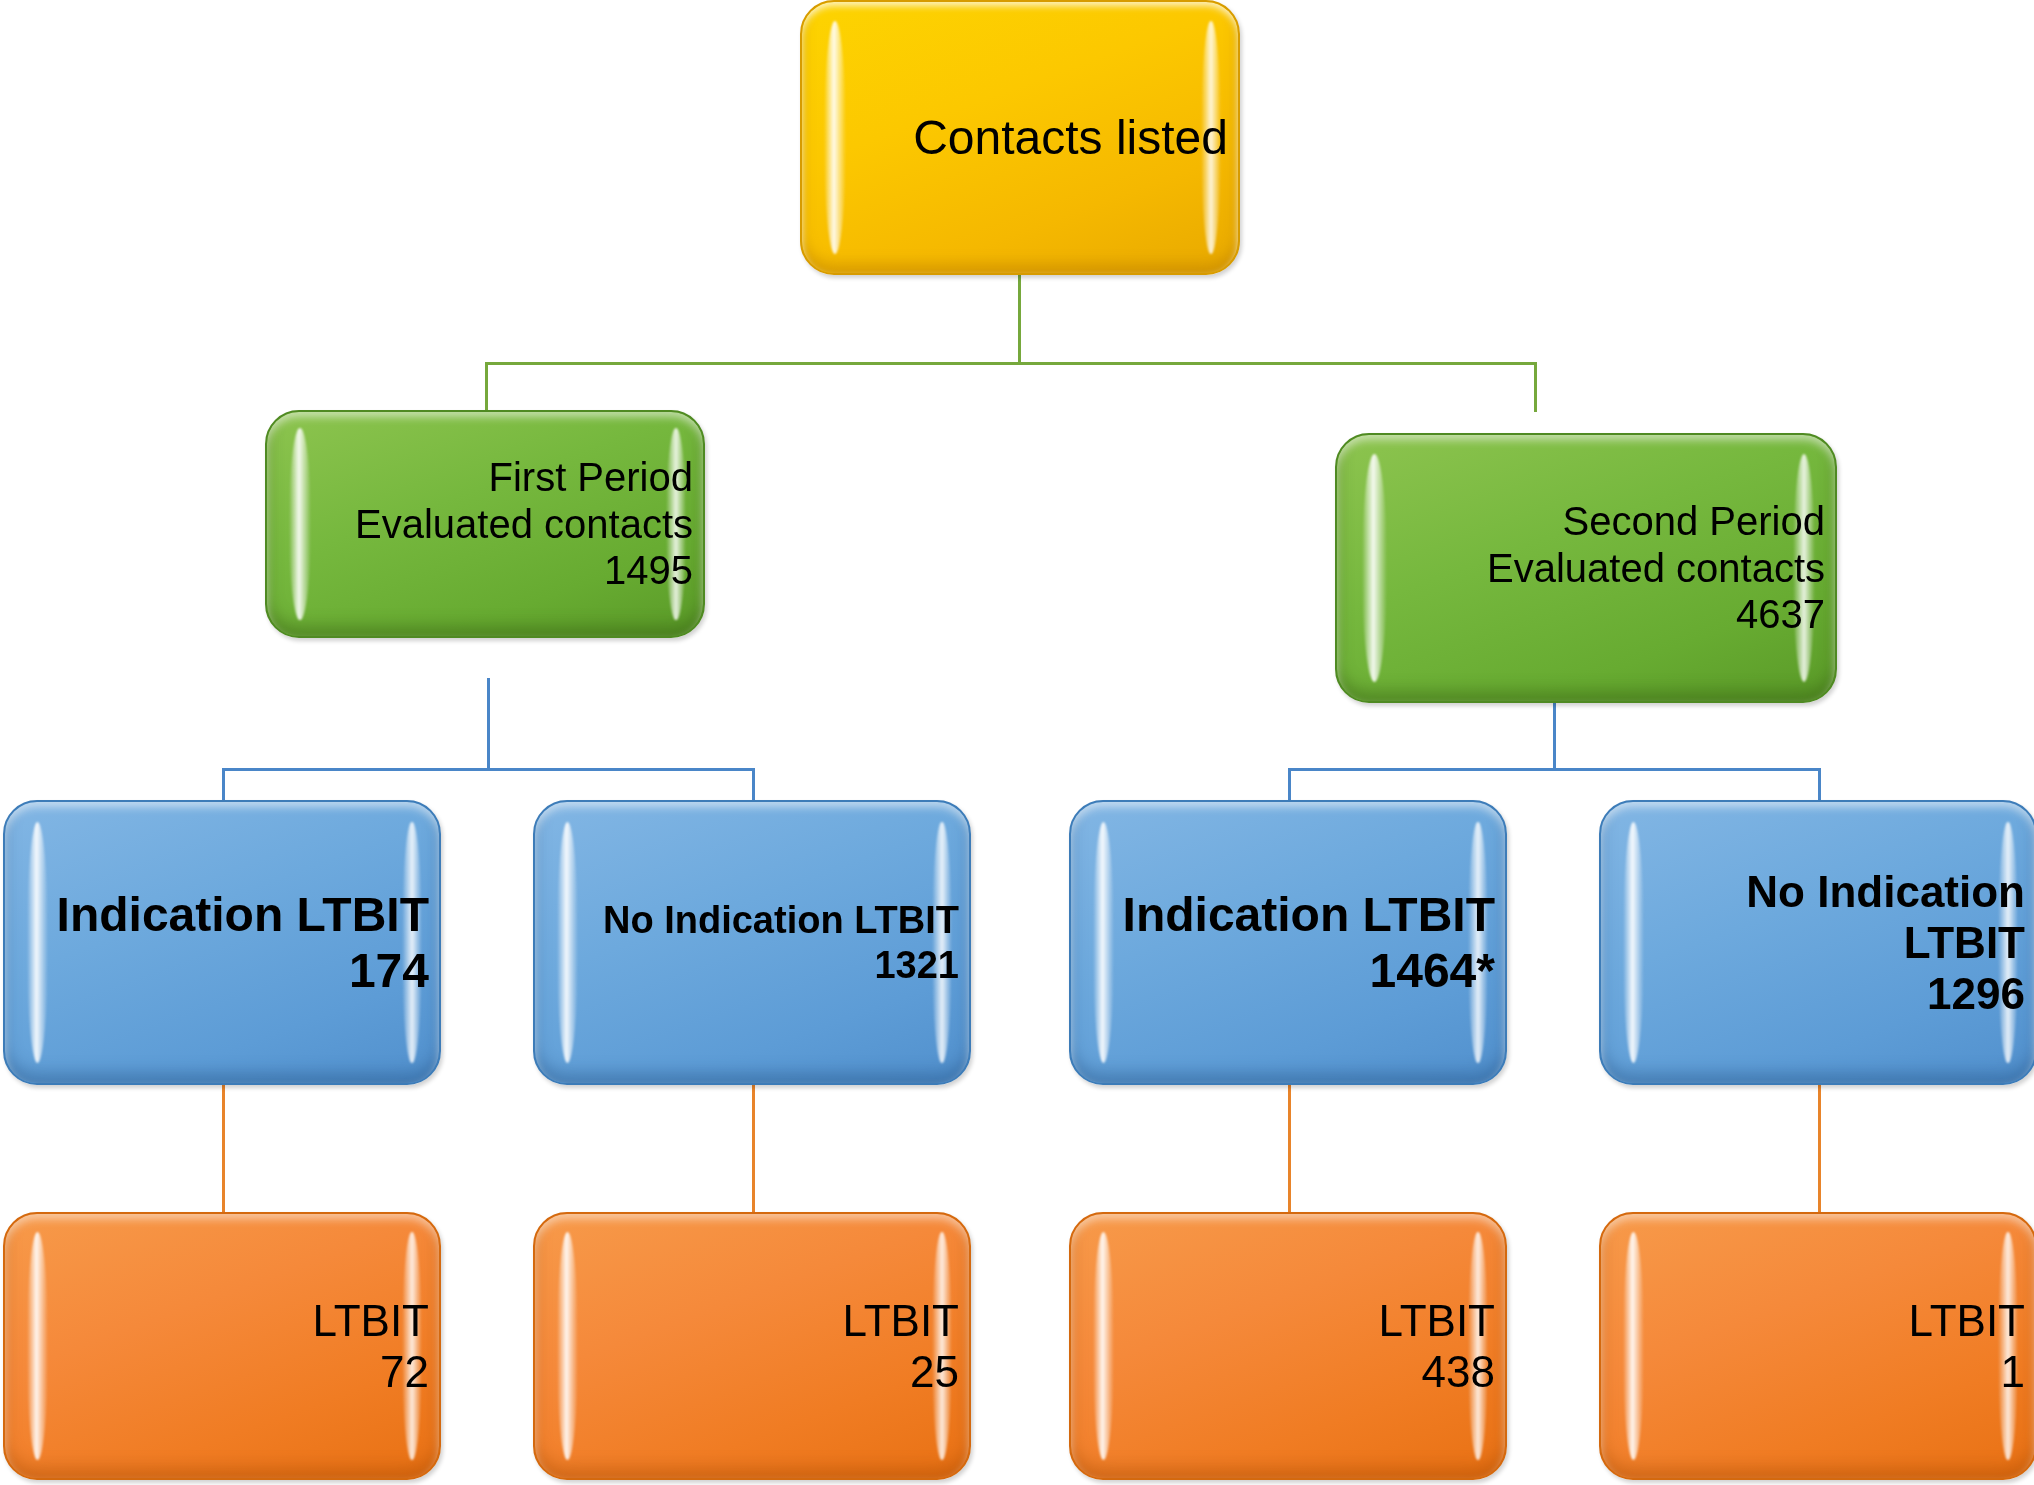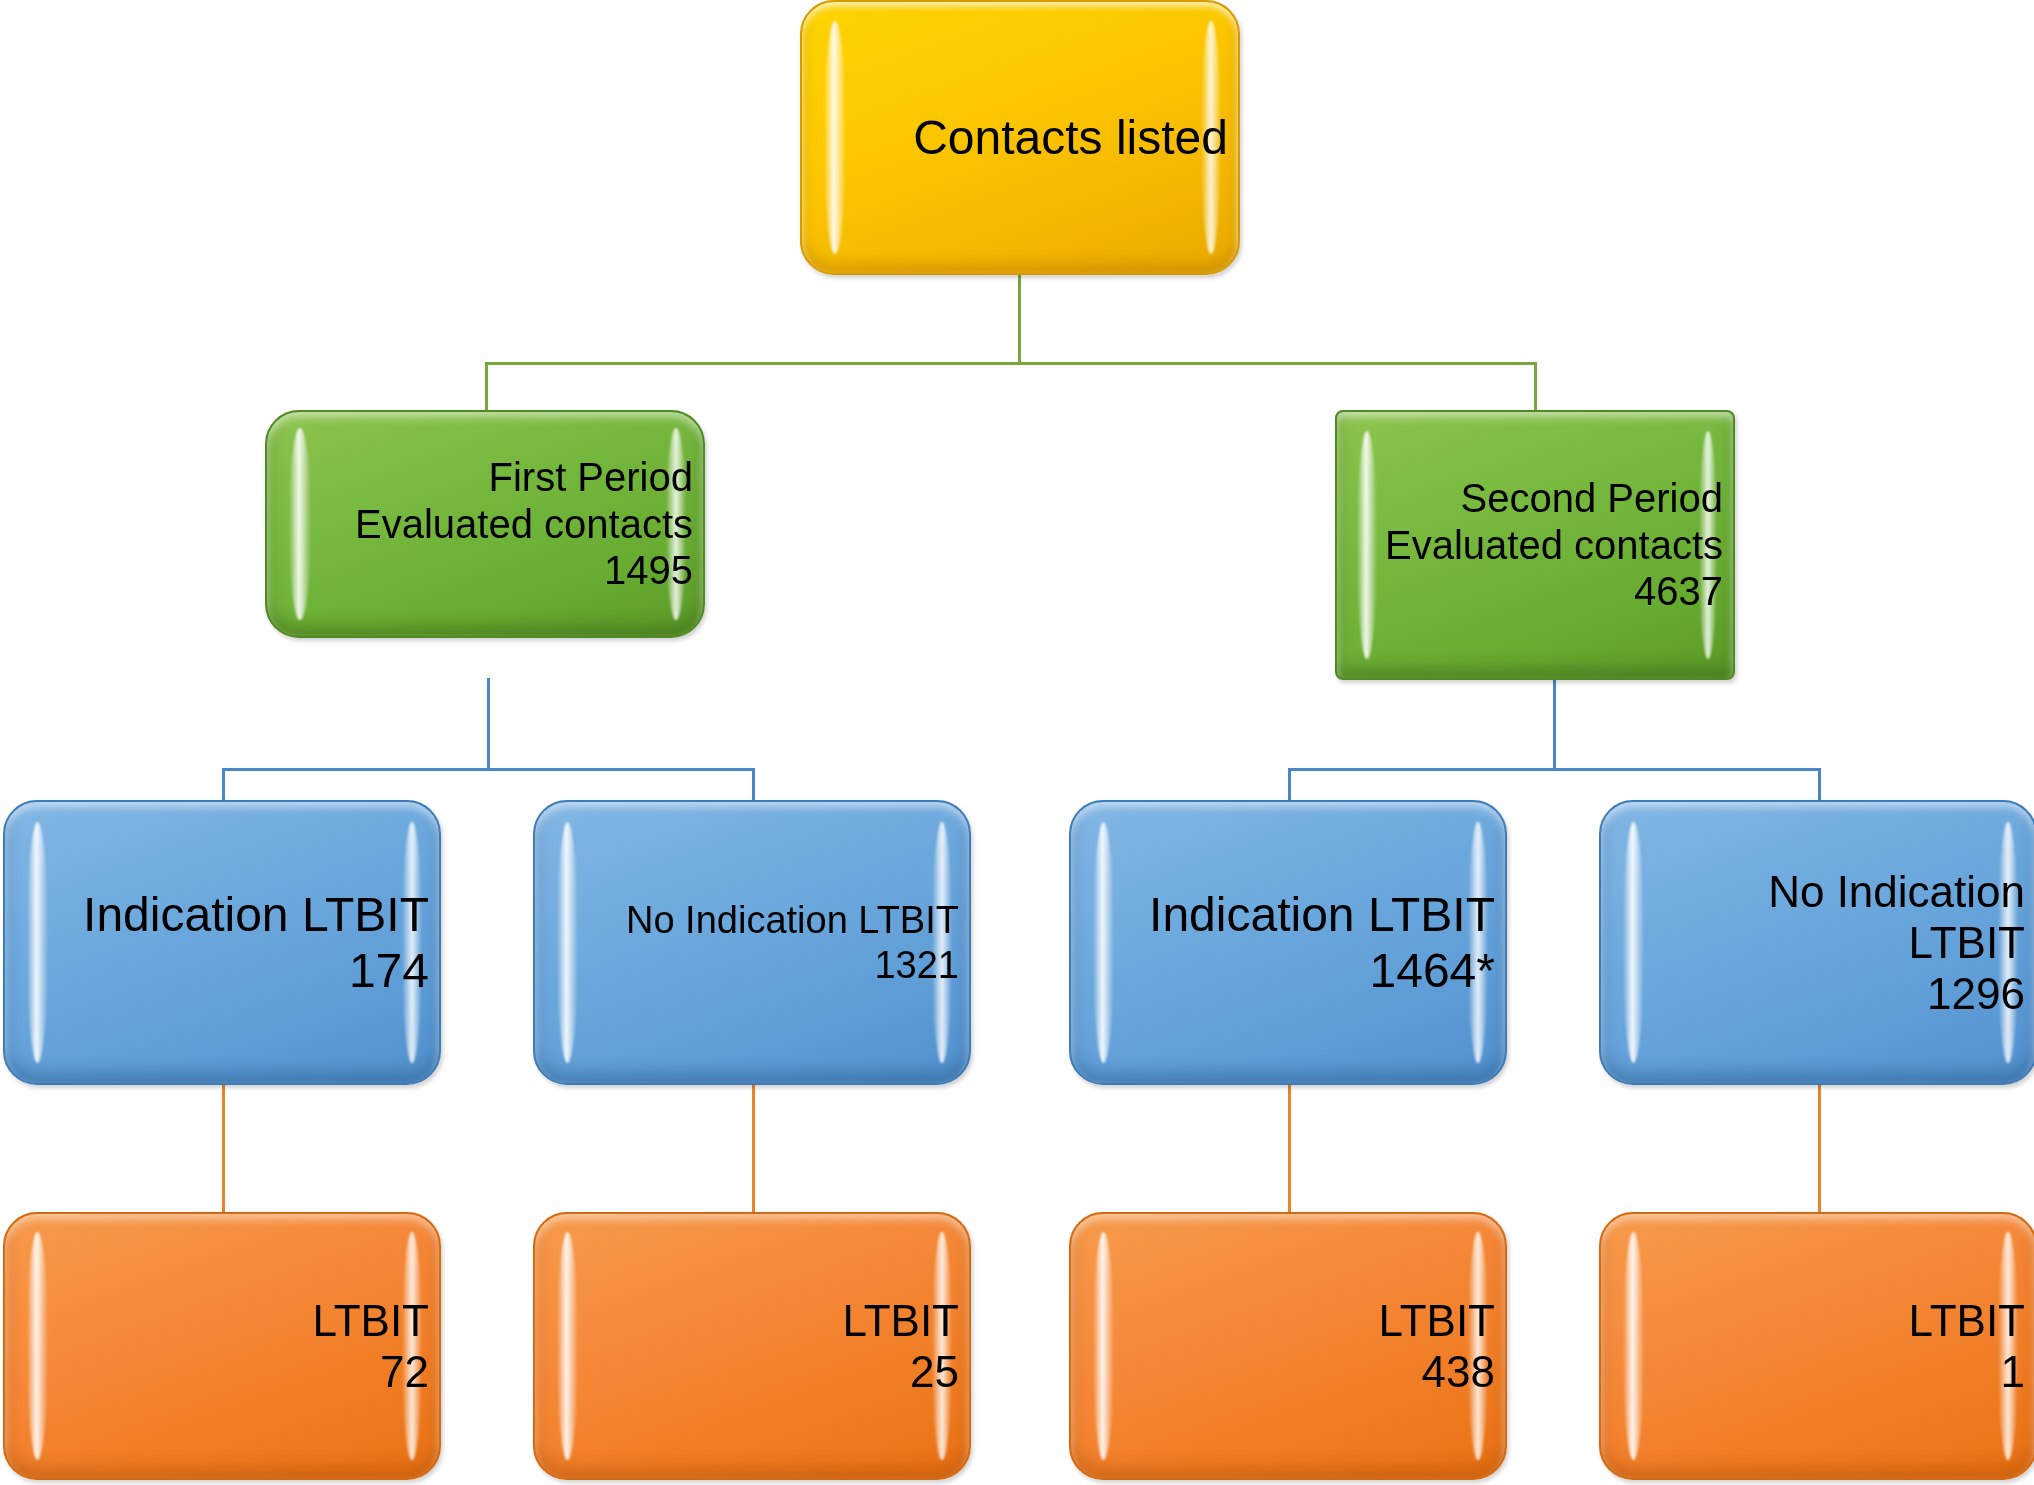--- a/index.html
+++ b/index.html
@@ -62,20 +62,21 @@
                inset 0 -10px 16px rgba(50,90,15,.45),
                2px 3px 4px rgba(0,0,0,.18);
   }
   
   .n-blue{
     background:linear-gradient(160deg,#82b6e4 0%,#6da9dd 40%,#5d9cd6 75%,#5190cd 100%);
     border:2px solid #3d7cb8;
     box-shadow:inset 0 5px 8px rgba(255,255,255,.55),
                inset 0 -10px 16px rgba(25,70,120,.38),
                2px 3px 4px rgba(0,0,0,.18);
+    font-weight:bold;
   }
   
   .n-orange{
     background:linear-gradient(160deg,#f79a4a 0%,#f5893a 38%,#f07c23 72%,#e87113 100%);
     border:2px solid #d4690e;
     box-shadow:inset 0 5px 8px rgba(255,255,255,.50),
                inset 0 -10px 16px rgba(160,70,0,.40),
                2px 3px 4px rgba(0,0,0,.18);
   }
 
@@ -120,21 +121,21 @@
   <div class="node n-yellow fs-48" style="left:800px;top:0px;width:440px;height:275px;">
     <span class="inner">Contacts listed</span>
   </div>
 
   <div class="node n-green fs-40" style="left:265px;top:410px;width:440px;height:228px;">
     <span class="inner">First Period
 Evaluated contacts
 1495</span>
   </div>
 
-  <div class="node n-green fs-40" style="left:1335px;top:410px;width:400px;height:270px;border-radius:8px;">
+  <div class="node n-green fs-40" style="left:1335px;top:433px;width:502px;height:270px;">
     <span class="inner">Second Period
 Evaluated contacts
 4637</span>
   </div>
 
   <div class="node n-blue fs-48" style="left:3px;top:800px;width:438px;height:285px;">
     <span class="inner">Indication LTBIT
 174</span>
   </div>
 

